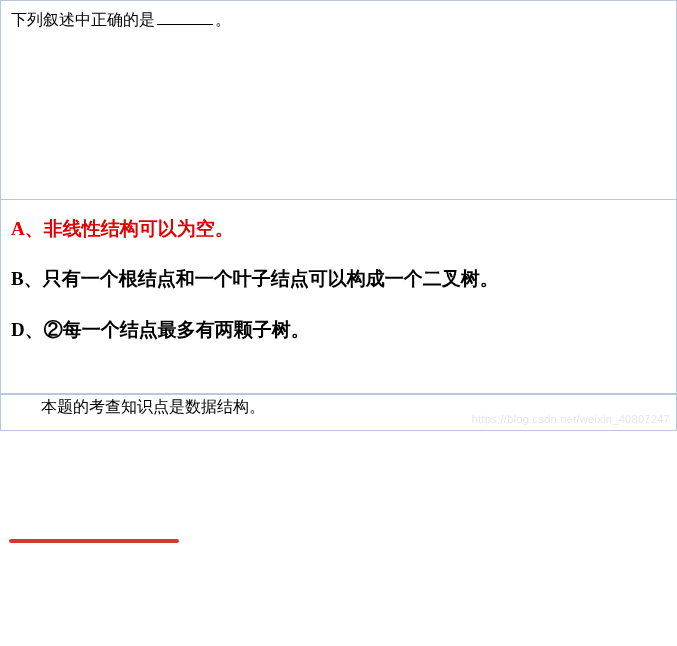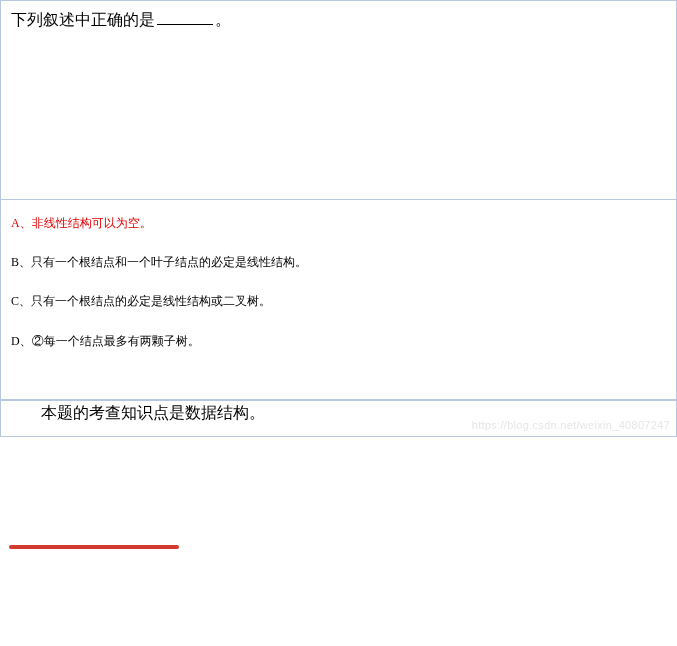--- a/index.html
+++ b/index.html
@@ -18,22 +18,23 @@
     height: 200px;
     padding: 6px 10px;
     overflow: hidden;
   }
   .options-panel {
     padding: 8px 10px 28px 10px;
     border-top: none;
   }
   .option {
     margin: 10px 0 20px 0;
-    font-size: 12px;
+    font-size: 19px;
     color: #000;
+    font-weight: bold;
   }
   .option.correct {
     color: #e20000;
     margin-top: 6px;
   }
   .explanation-panel {
     border-top: 1px solid #b8c7e0;
     padding: 0 8px 10px 8px;
     font-size: 16px;
     line-height: 1.55;
@@ -76,22 +77,21 @@
 </head>
 <body>
 <div class="wrapper">
 
 <div class="panel question-panel">
   <span class="question-text">下列叙述中正确的是</span><span class="blank"></span><span class="question-text">。</span>
 </div>
 
 <div class="panel options-panel">
   <div class="option correct">A、非线性结构可以为空。</div>
-  <div class="option">B、只有一个根结点和一个叶子结点的必定是线性结构。</div>
-  <div class="option">C、只有一个根结点的必定是线性结构或二叉树。</div>
+  <div class="option">B、只有一个根结点和一个叶子结点可以构成一个二叉树。</div>
   <div class="option">D、②每一个结点最多有两颗子树。</div>
 </div>
 
 <div class="panel explanation-panel">
   <p>本题的考查知识点是数据结构。</p>
   <div class="underline"></div>
   <div class="watermark">https://blog.csdn.net/weixin_40807247</div>
 </div>
 
 </div>

